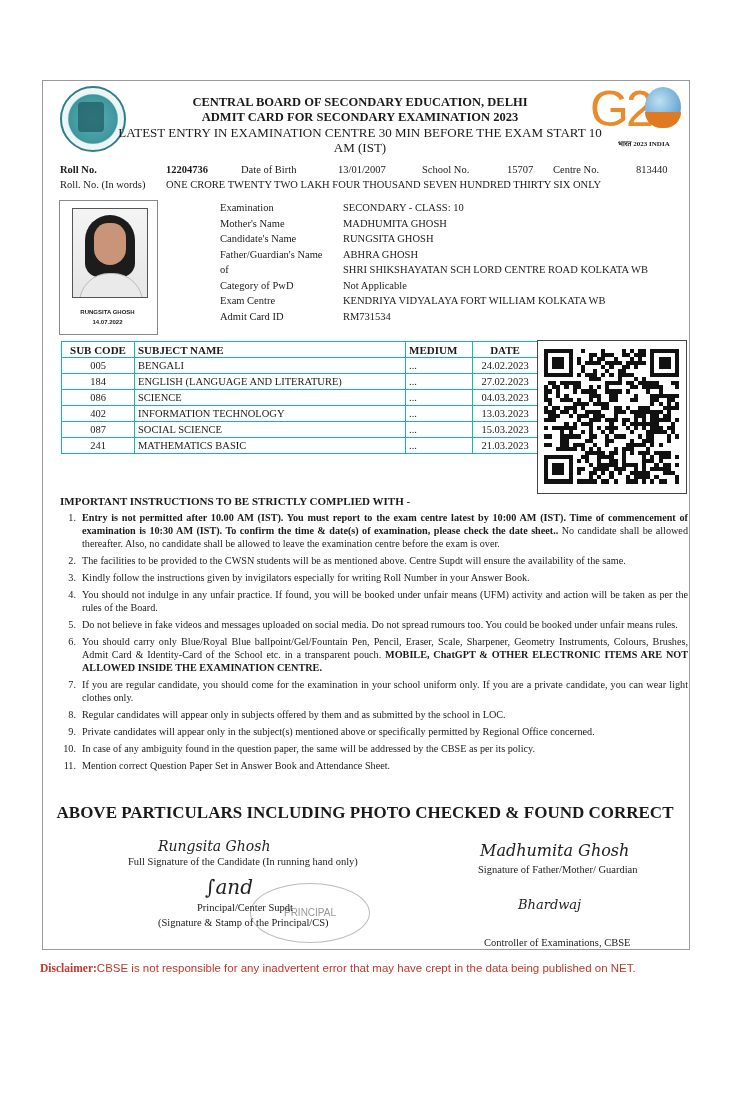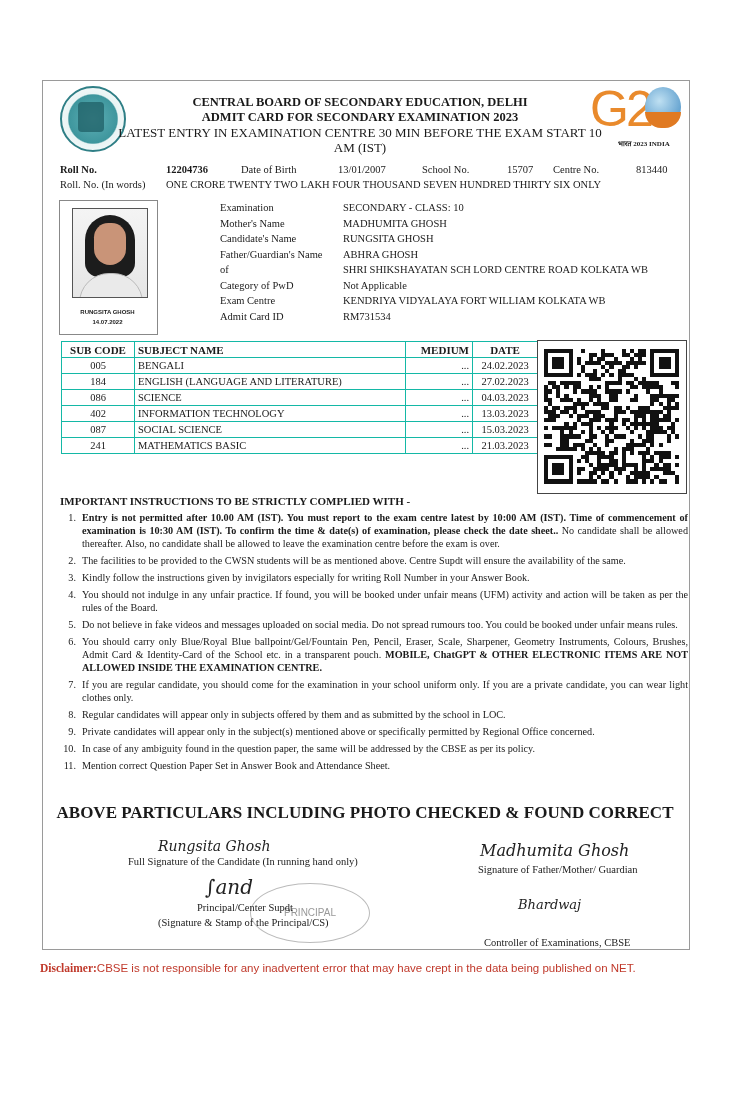--- a/index.html
+++ b/index.html
@@ -24,21 +24,21 @@
   .photo .body{position:absolute;left:6px;top:64px;width:62px;height:30px;border-radius:30px 30px 0 0;background:#eaeaea;border:1px solid #bbb;}
   .photo-name{position:absolute;left:59px;top:307px;width:97px;text-align:center;font-family:"Liberation Sans",sans-serif;font-size:6px;font-weight:bold;line-height:10px;}
   .details{position:absolute;left:220px;top:200px;font-size:10.5px;line-height:15.5px;}
   .details .r{display:flex;}
   .details .k{width:123px;}
   table.subj{position:absolute;left:61px;top:341px;border-collapse:collapse;font-size:10.5px;}
   table.subj td,table.subj th{border:1px solid #14b8a6;height:15px;padding:0 3px;}
   table.subj th{font-weight:bold;font-size:11px;}
   .c1{width:66px;text-align:center;}
   .c2{width:264px;text-align:left;}
-  .c3{width:60px;text-align:right;}
+  .c3{width:60px;text-align:left;}
   .c4{width:58px;text-align:center;}
   .qr-box{position:absolute;left:537px;top:340px;width:148px;height:152px;border:1px solid #444;}
   .qr{position:absolute;left:544px;top:346px;width:135px;height:140px;}
   .instr-title{position:absolute;left:60px;top:495px;font-size:11px;font-weight:bold;}
   ol.instr{position:absolute;left:58px;top:511px;width:630px;margin:0;padding:0 0 0 0;list-style:none;font-size:10.2px;line-height:13px;text-align:justify;}
   ol.instr li{display:flex;margin-bottom:4px;}
   ol.instr .n{width:18px;flex:none;text-align:right;padding-right:6px;}
   .found{position:absolute;left:42px;top:803px;width:646px;text-align:center;font-size:17px;font-weight:bold;}
   .sig{position:absolute;font-family:"DejaVu Serif",serif;font-style:italic;color:#222;font-size:14px;}
   .lbl{position:absolute;font-size:10.5px;white-space:nowrap;}

